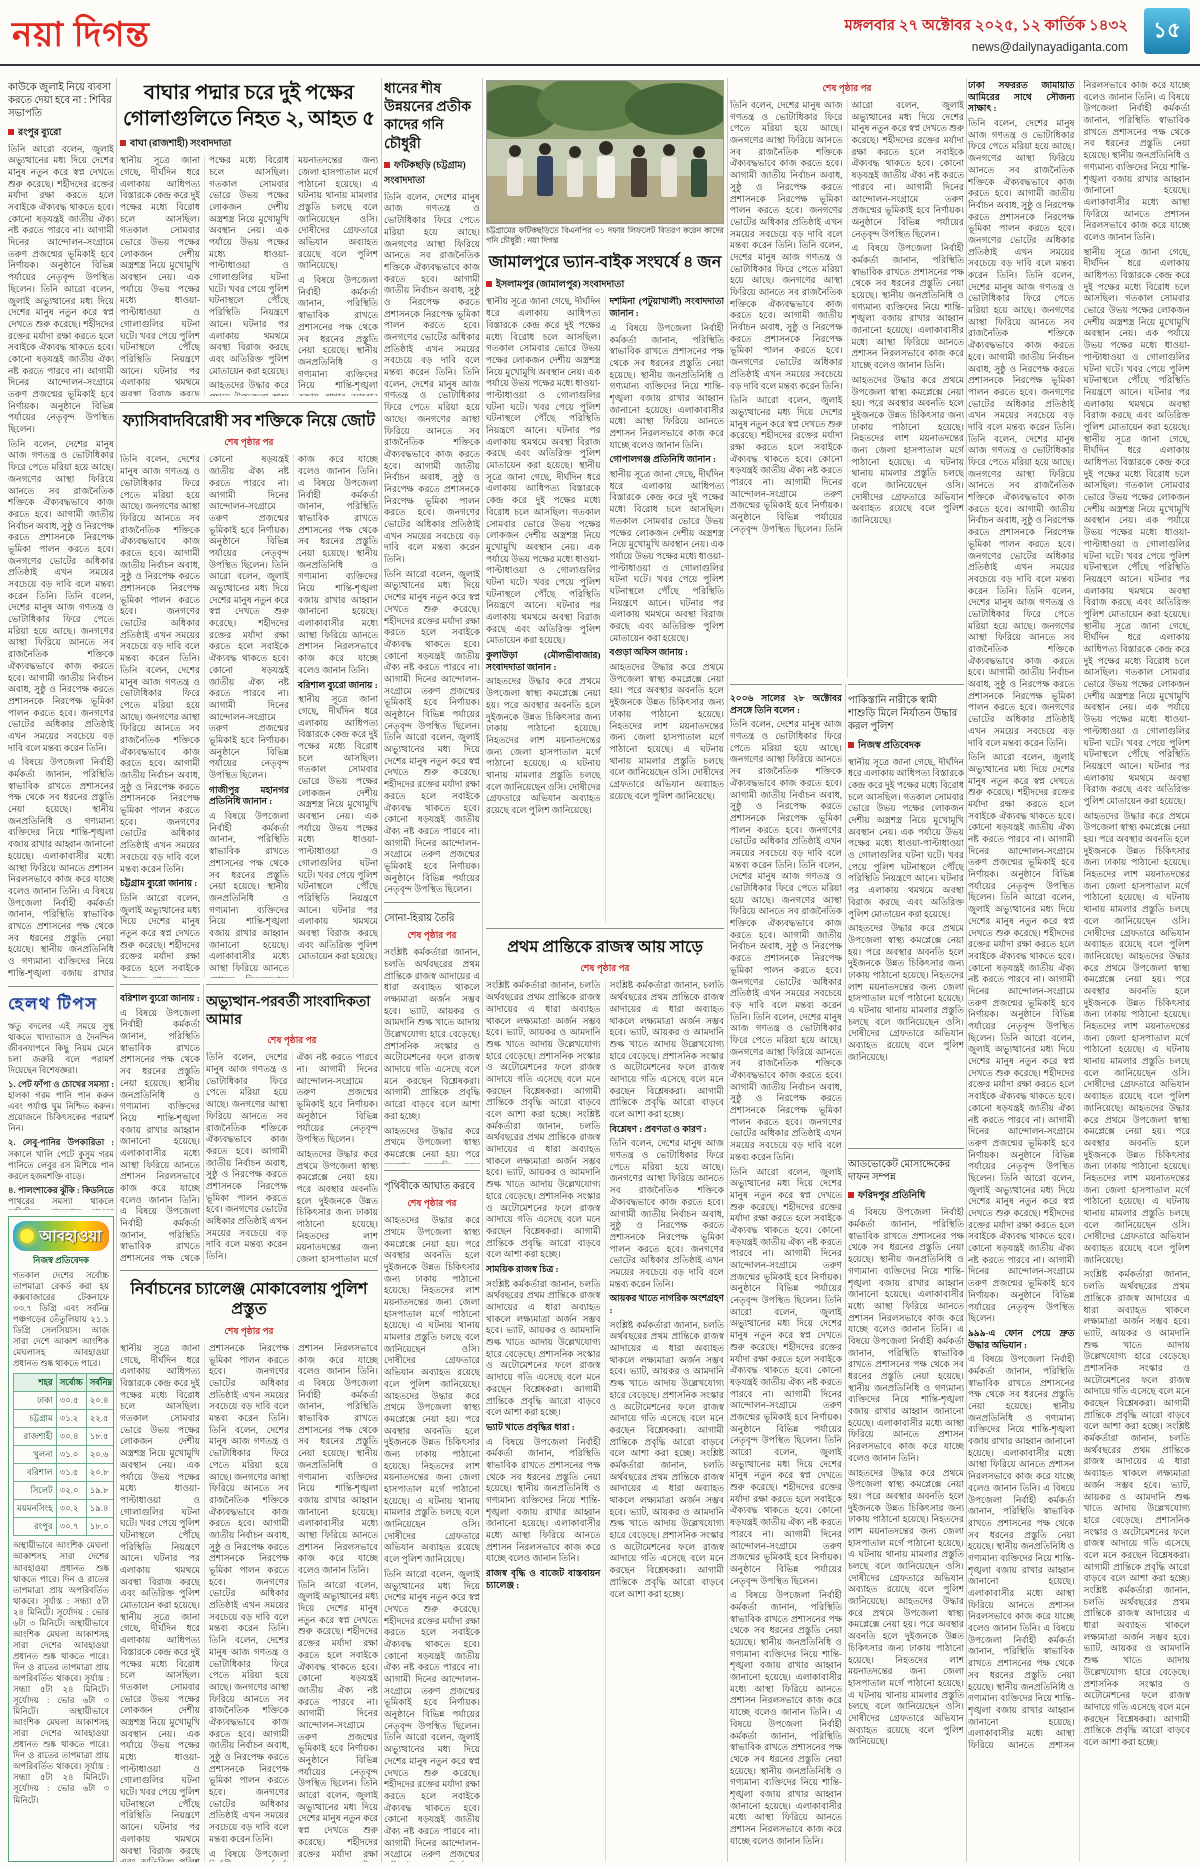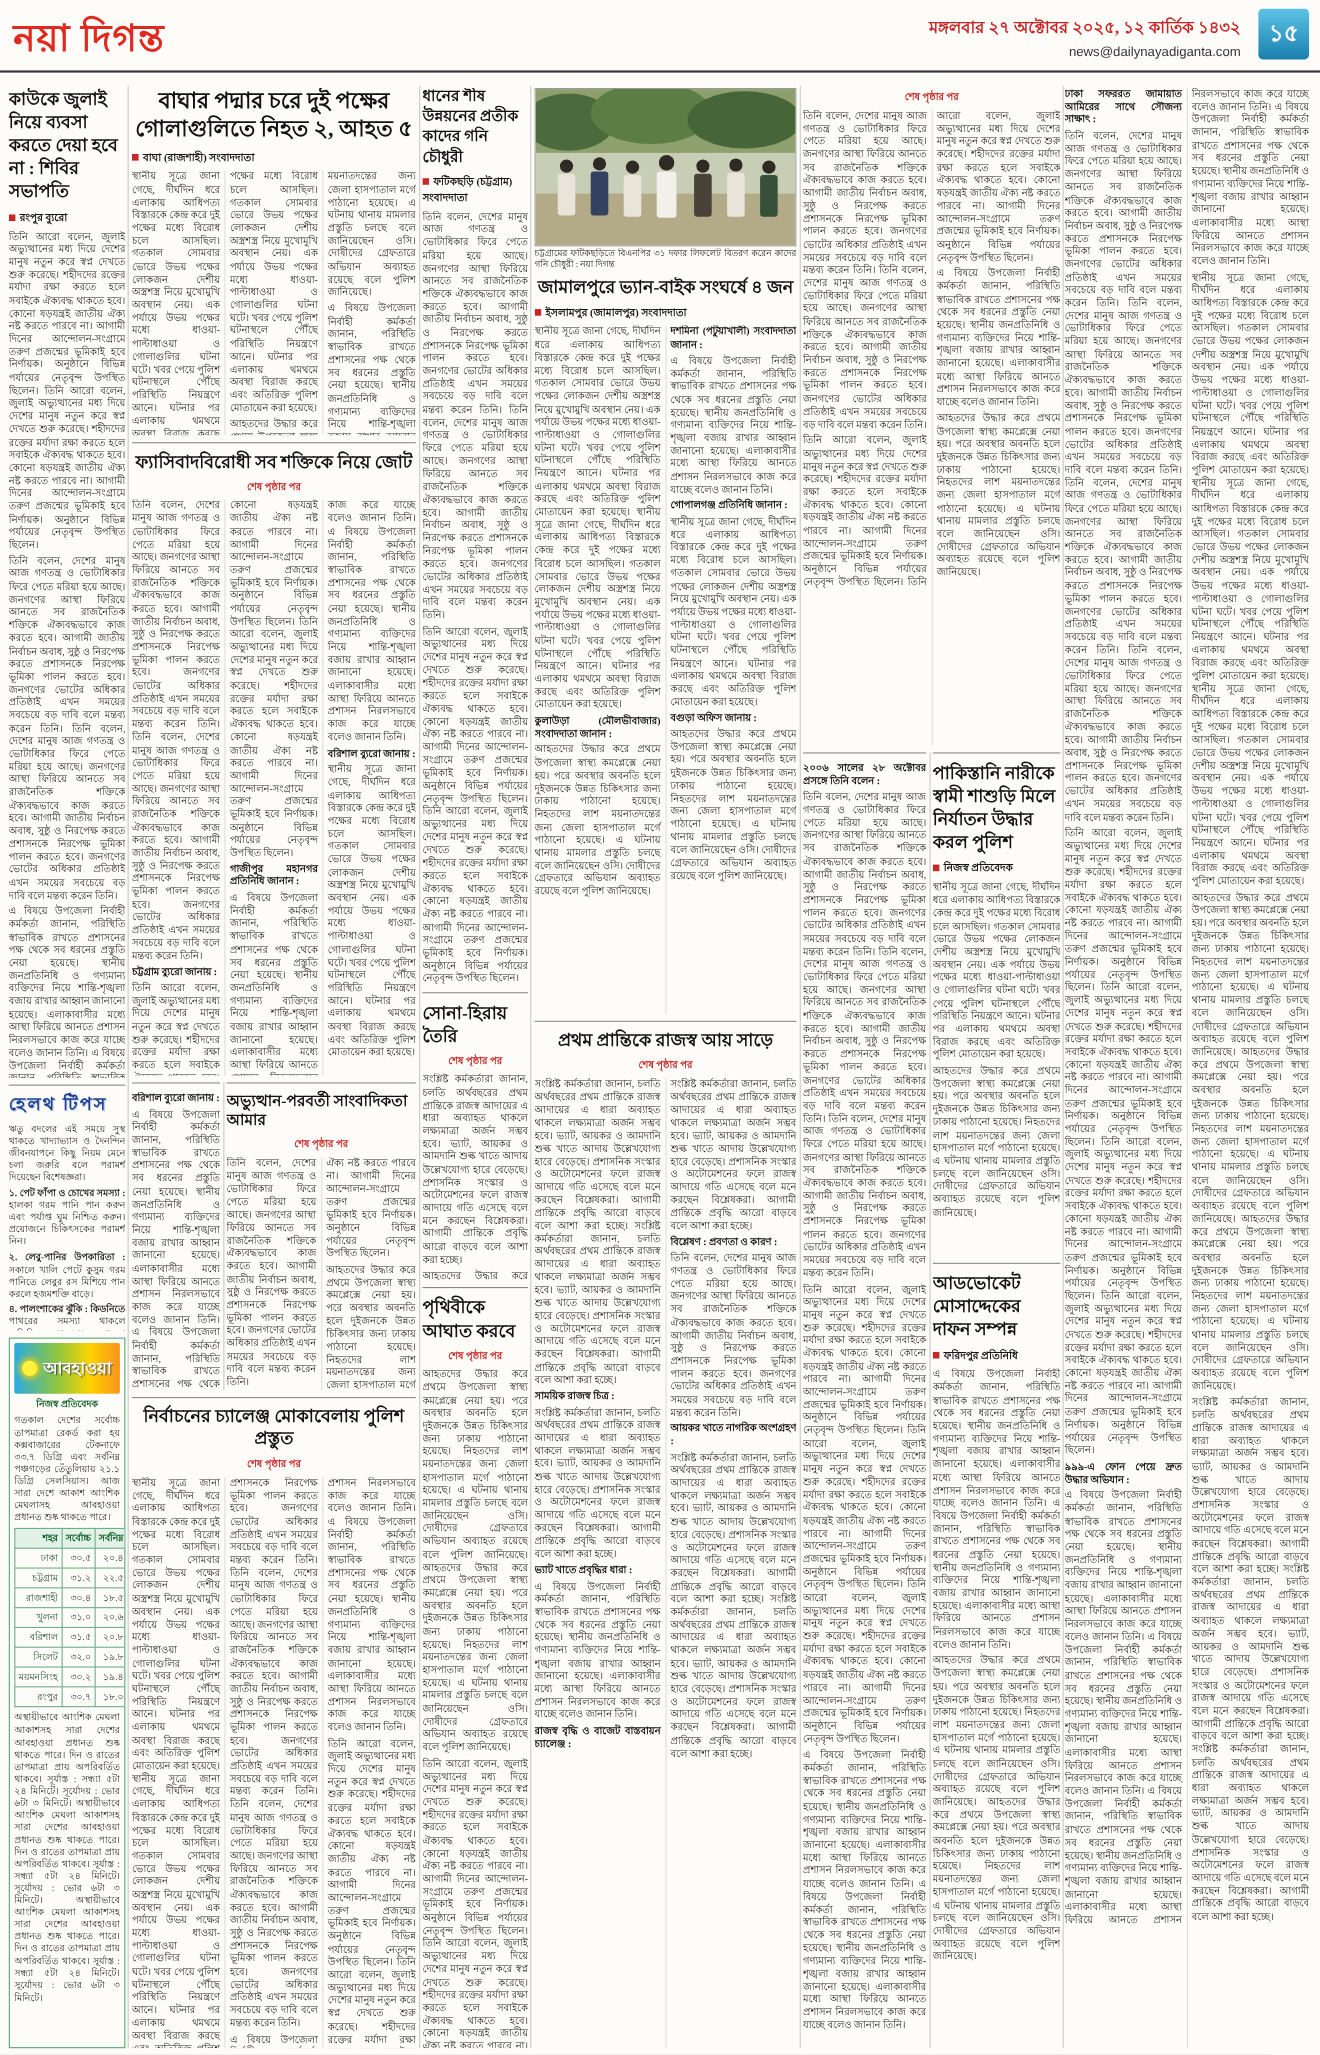--- a/index.html
+++ b/index.html
@@ -15,21 +15,21 @@
   .hdr-email{font-size:12px;color:#34343a;font-family:"Liberation Sans",sans-serif;margin-top:2px}
   .pagebox{position:absolute;right:10px;top:8px;width:46px;height:46px;border-radius:4px;
            background:linear-gradient(180deg,#5cc3e6,#1b7fae);color:#fff;font-weight:bold;
            font-size:21px;display:flex;align-items:center;justify-content:center}
   
   .art{overflow:hidden;display:flex;flex-direction:column}
   .rule-top{border-top:1px solid #8a8a8a;padding-top:8px}
   .h-xl{font-size:20px;line-height:1.28;font-weight:bold;color:#121212;text-align:center;margin-bottom:3px}
   .h-lg{font-size:16px;line-height:1.28;font-weight:bold;color:#121212;text-align:center;margin-bottom:3px}
   .h-md{font-size:14px;line-height:1.3;font-weight:bold;color:#121212;margin-bottom:3px}
-  .h-sm{font-size:16px;line-height:1.32;font-weight:bold;color:#121212;margin-bottom:3px}
+  .h-sm{font-size:10px;line-height:1.32;font-weight:normal;color:#121212;margin-bottom:3px}
   .h-c{text-align:left}
   .dateline{font-size:9.5px;font-weight:bold;color:#151515;margin:2px 0 4px}
   .dateline::before{content:"";display:inline-block;width:6px;height:6px;background:#c62828;margin-right:4px}
   .cont{font-size:9px;font-weight:bold;color:#c62828;text-align:center;margin:1px 0 4px}
   .body-text{flex:1;overflow:hidden;font-size:9px;line-height:1.3;text-align:justify;color:#282828}
   .body-text p{margin:0 0 3px}
   .body-text p.shead{font-weight:bold;color:#101010}
   .cols2{column-count:2;column-gap:9px;column-rule:1px solid #ddd}
   .cols3{column-count:3;column-gap:9px;column-rule:1px solid #ddd}
   
@@ -40,30 +40,30 @@
   
   #health{border-top:1px solid #8a8a8a;padding-top:4px}
   .ht-title{font-size:16px;font-weight:bold;color:#1d3f8f;letter-spacing:2px;margin-bottom:3px;
             text-shadow:1px 1px 0 #b9c8ea}
   .ht-intro{font-size:8.5px;line-height:1.3;text-align:justify;color:#282828;margin-bottom:3px}
   .tips-list{flex:1;overflow:hidden}
   .tips-list .tip{font-size:8.5px;line-height:1.3;text-align:justify;color:#282828;margin-bottom:3px}
   .tips-list .tip::first-line{font-weight:bold}
   
   #weather{border:1px solid #57a773;padding:4px}
-  .wx-logo{height:46px;border-radius:2px;display:flex;align-items:center;justify-content:center;gap:5px;
+  .wx-logo{height:30px;border-radius:12px;display:flex;align-items:center;justify-content:center;gap:5px;
            background:linear-gradient(90deg,#29abe2,#8dc63f 40%,#ffd200 72%,#f7941d);margin-bottom:3px}
   .wx-sun{width:14px;height:14px;border-radius:50%;background:#fff23d;box-shadow:0 0 6px 2px #ffd200;display:inline-block}
   .wx-title{color:#fff;font-weight:bold;font-size:15px;text-shadow:1px 1px 1px #4a4a4a}
   .wx-credit{font-size:8.5px;font-weight:bold;text-align:center;color:#0b5a22;margin-bottom:2px}
   .wx-sum{font-size:8.5px;line-height:1.3;text-align:justify;color:#282828;margin-bottom:4px}
   .wx-table{width:100%;border-collapse:collapse;font-size:8.5px;margin-bottom:4px}
   .wx-table th,.wx-table td{border:1px solid #6fae8a;padding:1.5px 3px;text-align:right;color:#1c4d2d}
   .wx-table th{background:#e2f2e7;font-weight:bold;color:#0b5a22}
-  .wx-table td:nth-child(2),.wx-table td:nth-child(3){text-align:right;color:#28343a}
+  .wx-table td:nth-child(2),.wx-table td:nth-child(3){text-align:left;color:#28343a}
   .wx-note{font-size:8.5px;line-height:1.3;text-align:justify;color:#282828;overflow:hidden;flex:1}
 </style>
 </head>
 <body>
 
 <div id="page">
 
   <div id="header" class="abs">
     <div class="logo">নয়া দিগন্ত</div>
     <div class="hdr-right">

